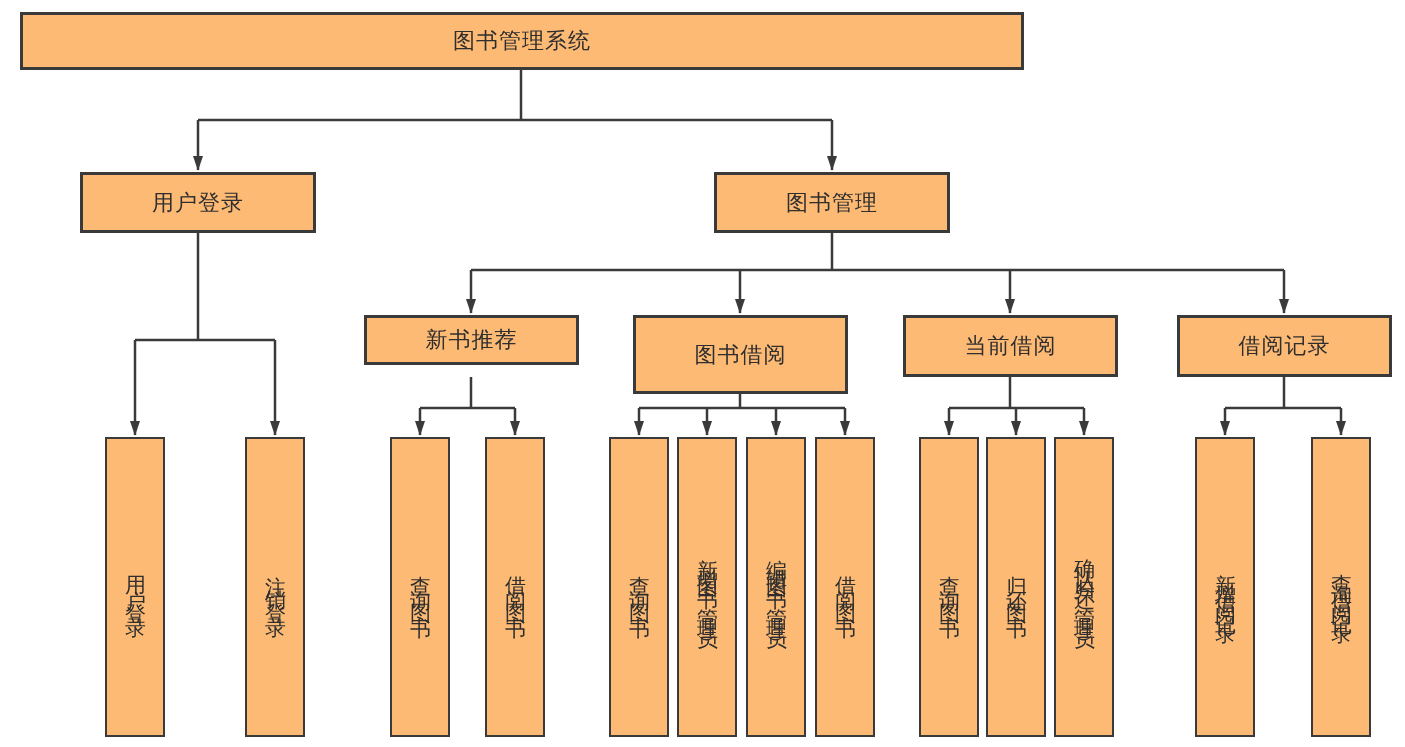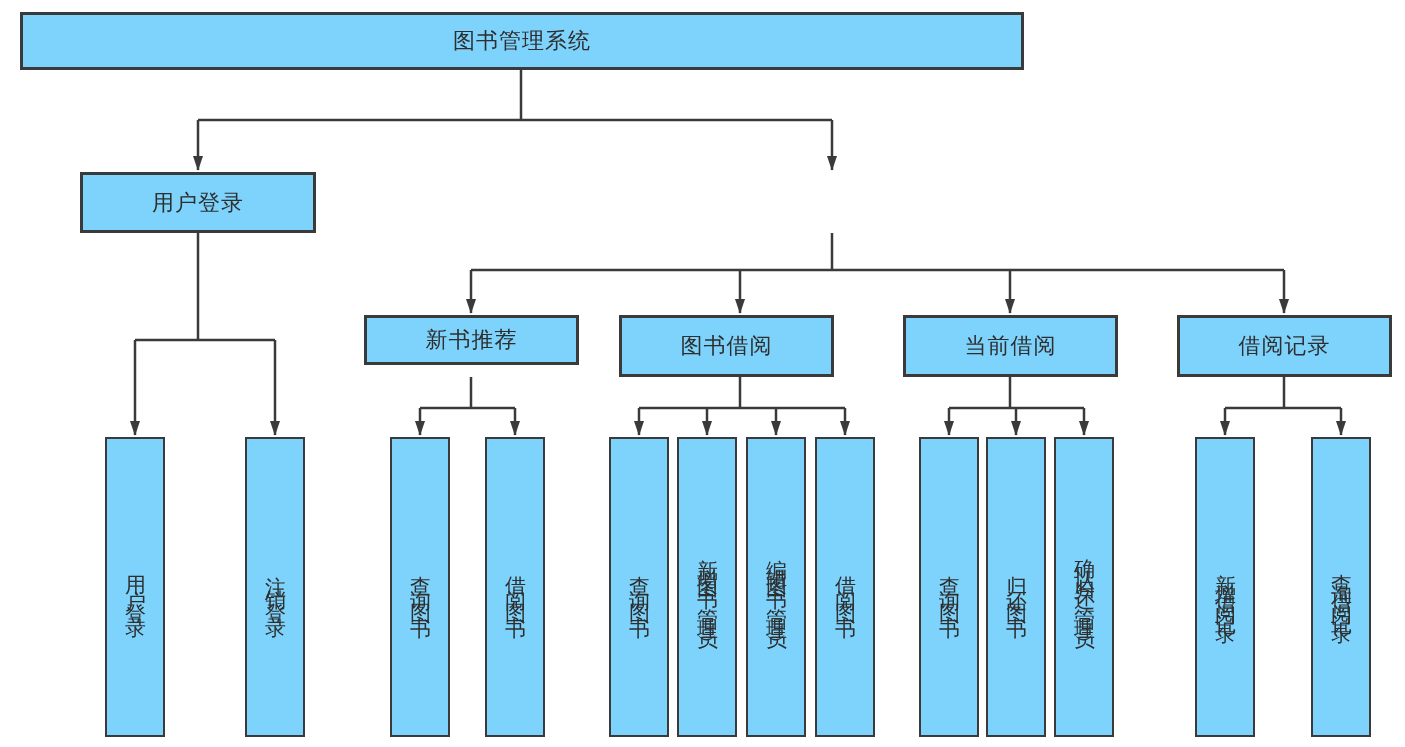--- a/index.html
+++ b/index.html
@@ -18,21 +18,21 @@
   .wires {
     position: absolute;
     left: 0; top: 0;
     width: 1405px; height: 747px;
     pointer-events: none;
   }
   .node {
     position: absolute;
     box-sizing: border-box;
     border: 3px solid #3a3a3a;
-    background: #7dd3fc;
+    background: #fdba74;
     color: #2e2e2e;
     display: flex;
     align-items: center;
     justify-content: center;
     text-align: center;
     line-height: 1;
   }
   .hnode {
     font-size: 22px;
     letter-spacing: 1px;
@@ -110,23 +110,24 @@
       <path d="M1284,377 V408"></path>
       <path d="M1225,408 H1341"></path>
       <line x1="1225" y1="408" x2="1225" y2="435" marker-end="url(#arw)"></line>
       <line x1="1341" y1="408" x2="1341" y2="435" marker-end="url(#arw)"></line>
     </g>
   </svg>
 
   <div class="node hnode" style="left:20px; top:12px; width:1004px; height:58px;">图书管理系统</div>
 
   <div class="node hnode" style="left:80px; top:172px; width:236px; height:61px;">用户登录</div>
+  <div class="node hnode" style="left:714px; top:172px; width:236px; height:61px;">图书管理</div>
 
   <div class="node hnode" style="left:364px; top:315px; width:215px; height:50px;">新书推荐</div>
-  <div class="node hnode" style="left:619px; top:315px; width:215px; height:62px;">图书借阅</div>
+  <div class="node hnode" style="left:633px; top:315px; width:215px; height:79px;">图书借阅</div>
   <div class="node hnode" style="left:903px; top:315px; width:215px; height:62px;">当前借阅</div>
   <div class="node hnode" style="left:1177px; top:315px; width:215px; height:62px;">借阅记录</div>
 
   <div class="node vnode ls14" style="left:105px;">用户登录</div>
   <div class="node vnode ls14" style="left:245px;">注销登录</div>
 
   <div class="node vnode ls14" style="left:390px;">查询图书</div>
   <div class="node vnode ls14" style="left:485px;">借阅图书</div>
 
   <div class="node vnode ls14" style="left:609px;">查询图书</div>

